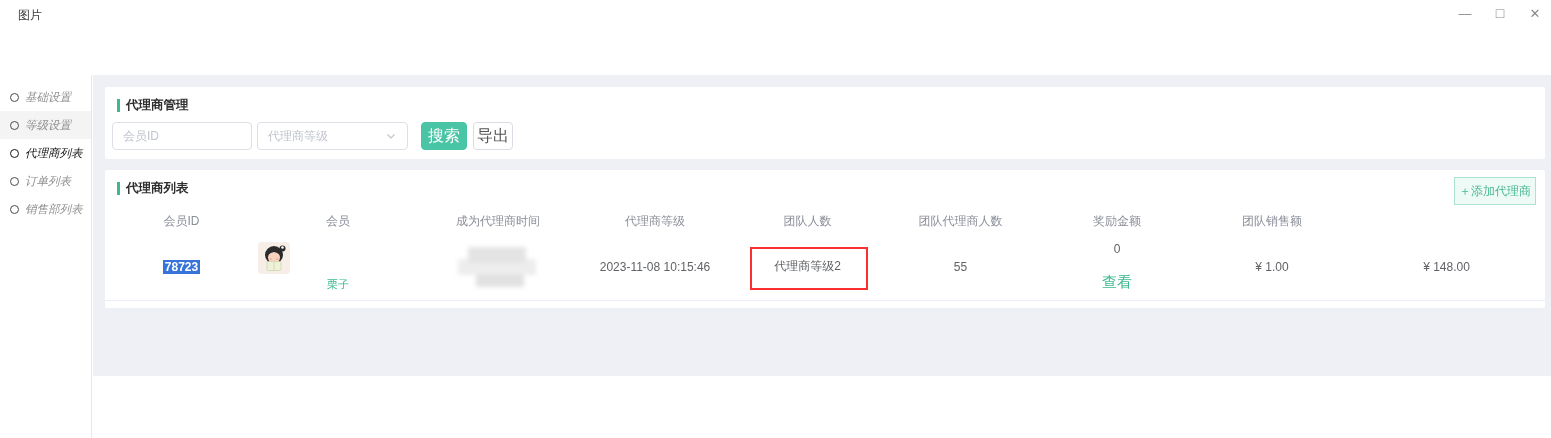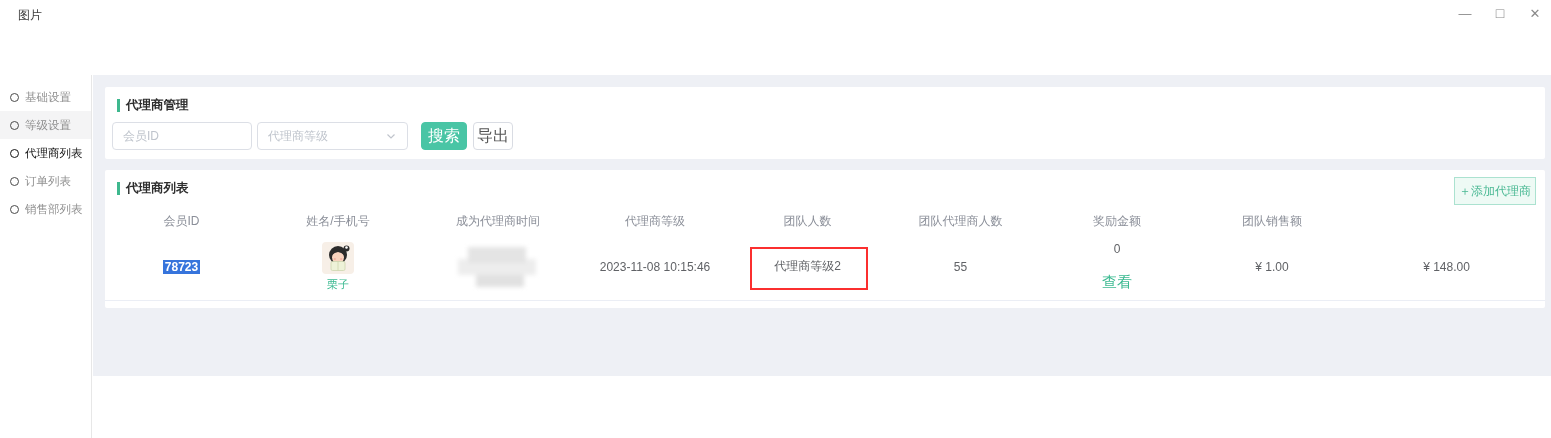--- a/index.html
+++ b/index.html
@@ -11,21 +11,21 @@
 
   
   .titlebar-title { position:absolute; left:18px; top:7px; font-size:12px; color:#3c3c3c; }
   .win-controls { position:absolute; right:6px; top:4px; display:flex; gap:15px; }
   .win-btn { width:20px; height:18px; display:flex; align-items:center; justify-content:center;
              color:#8a8a8a; font-size:13px; cursor:pointer; user-select:none; }
   .win-btn.max { font-size:14px; }
 
   
   .sidebar { position:absolute; left:0; top:75px; width:92px; height:363px;
-             background:#fff; border-right:1px solid #e7e7e7; padding-top:8px; }
+             background:#fff; border-right:1px solid #e7e7e7; padding-top:8px;font-style:italic; }
   .side-item { height:28px; display:flex; align-items:center; padding-left:10px;
                font-size:11.5px; color:#8f8f8f; cursor:pointer; white-space:nowrap; }
   .side-item .dot { width:9px; height:9px; border:1.5px solid #4a4a4a; border-radius:50%;
                     margin-right:6px; flex:none; }
   .side-item.hovered { background:#f4f4f5; }
   .side-item.active { color:#141414; }
   .side-item.active .dot { border-color:#141414; }
 
   
   .content { position:absolute; left:93px; top:75px; width:1458px; height:301px;
@@ -67,21 +67,21 @@
   .thead { display:flex; align-items:center; margin-top:12px; height:24px;
            color:#8b8f99; font-size:12px; }
   .trow { display:flex; align-items:center; height:68px; border-bottom:1px solid #ebeef5;
           color:#606266; font-size:12px; }
   .cell { text-align:center; flex:none; }
   .cell:nth-child(1){width:153px} .cell:nth-child(2){width:160px} .cell:nth-child(3){width:160px}
   .cell:nth-child(4){width:154px} .cell:nth-child(5){width:151px} .cell:nth-child(6){width:155px}
   .cell:nth-child(7){width:158px} .cell:nth-child(8){width:152px} .cell:nth-child(9){width:197px}
 
   .sel-id { background:#3674dc; color:#fff; font-weight:700; padding:0 2px; }
-  .member-cell { display:flex; flex-direction:column; align-items:center; }
+  .member-cell { display:flex; flex-direction:column; }
   .nick { color:#3cba91; font-size:11px; margin-top:3px; }
   .view-link { color:#3cba91; font-size:15px; margin-top:17px; cursor:pointer; display:block; }
   .redacted { width:88px; height:44px; margin:0 auto; filter:blur(2px); border-radius:2px;
     background:
       linear-gradient(#e4e4e4,#e4e4e4) no-repeat 14px 2px / 58px 16px,
       linear-gradient(#ededed,#ededed) no-repeat 4px 14px / 78px 16px,
       linear-gradient(#e1e1e1,#e1e1e1) no-repeat 22px 28px / 48px 14px;
   }
 
   
@@ -143,21 +143,21 @@
 
   <section class="card card2">
     <div class="section-title">
       <span class="bar"></span>
       <span>代理商列表</span>
     </div>
     <button class="btn btn-add">＋添加代理商</button>
 
     <div class="thead">
       <div class="cell">会员ID</div>
-      <div class="cell">姓名/手机号</div>
+      <div class="cell">会员</div>
       <div class="cell">成为代理商时间</div>
       <div class="cell">代理商等级</div>
       <div class="cell">团队人数</div>
       <div class="cell">团队代理商人数</div>
       <div class="cell">奖励金额</div>
       <div class="cell">团队销售额</div>
     </div>
 
     <div class="trow">
       <div class="cell">

